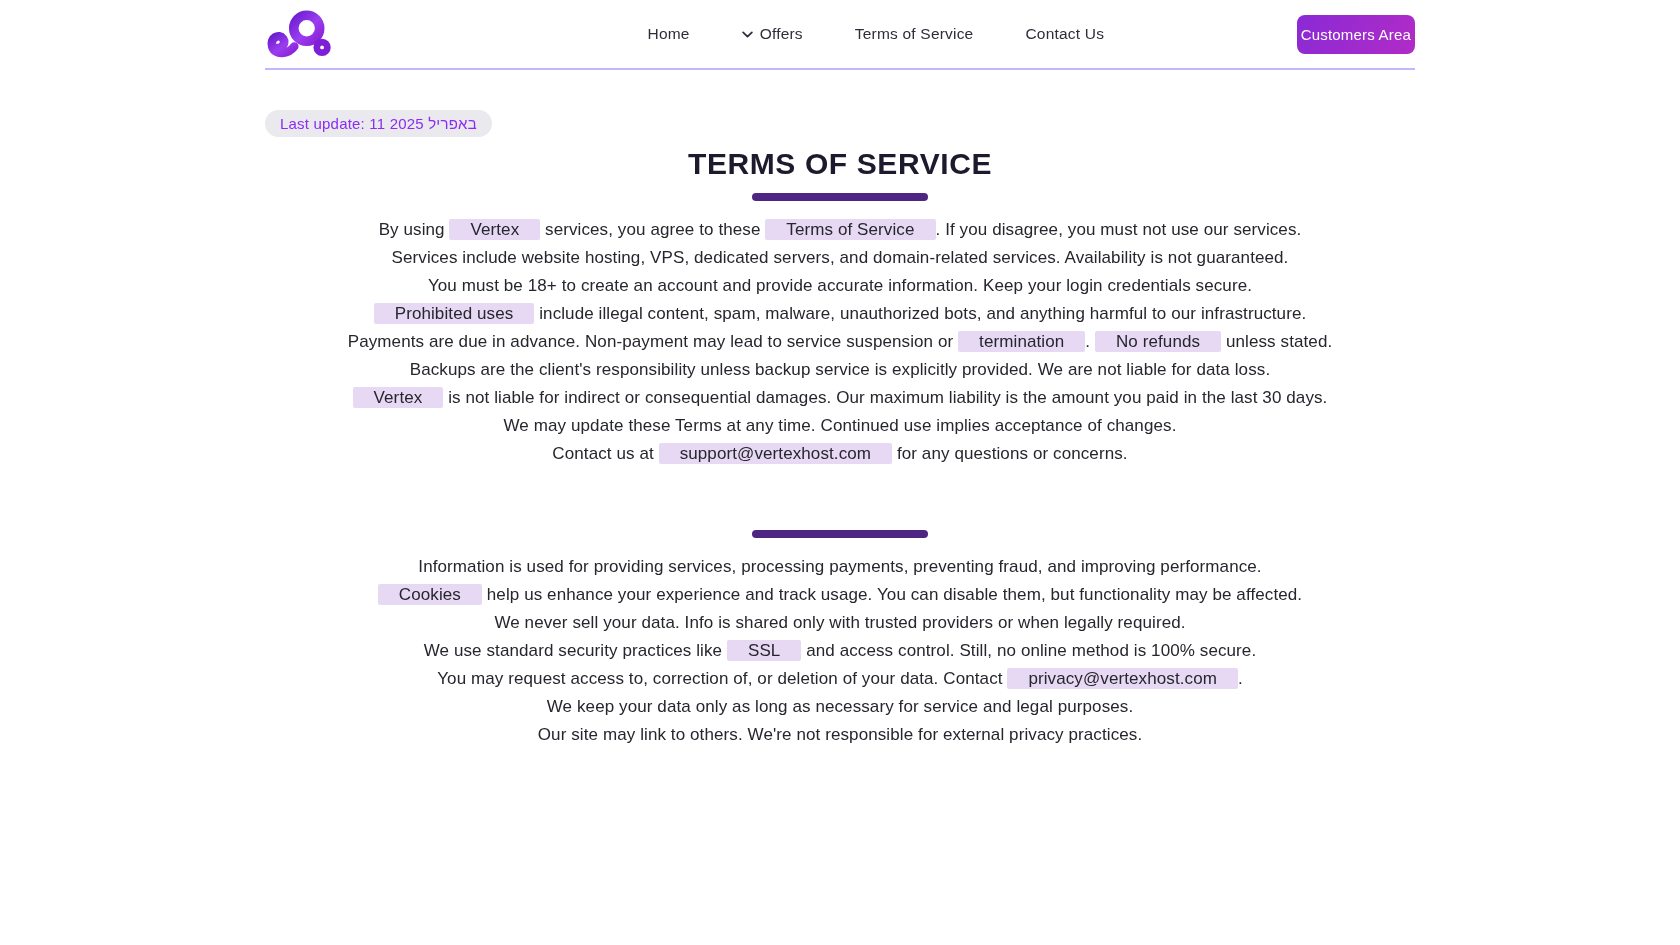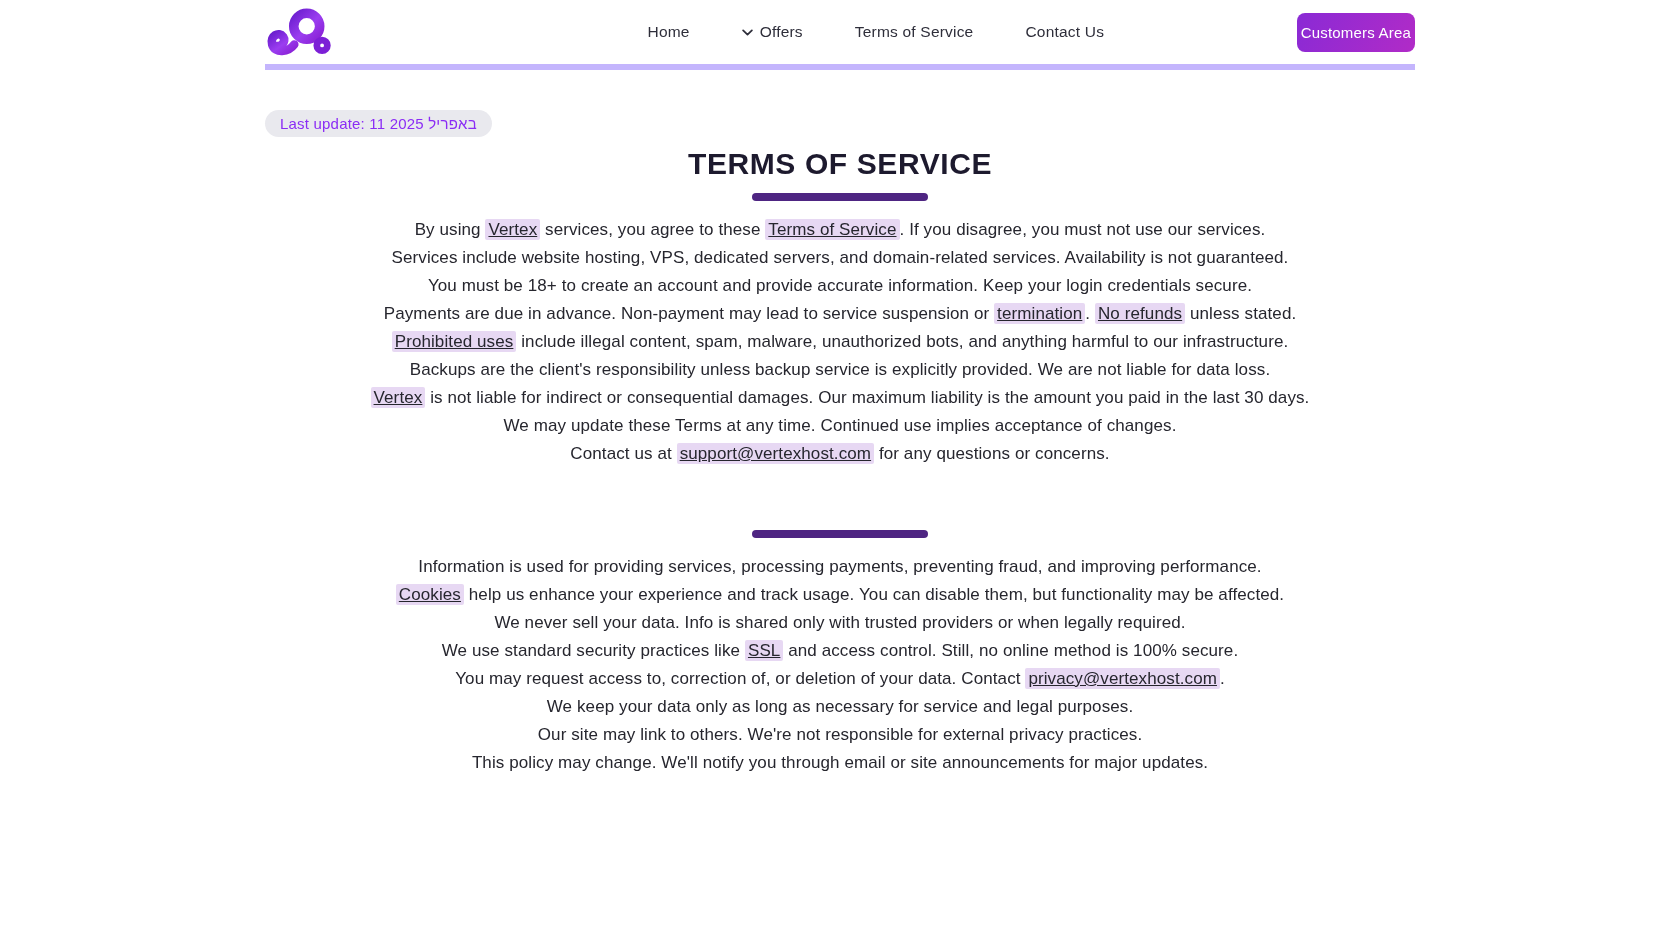--- a/index.html
+++ b/index.html
@@ -18,21 +18,21 @@
     background:#ffffff;
     font-family:"Liberation Sans", sans-serif;
     color:var(--text);
     width:1680px;
     min-height:945px;
   }
   .container{width:1150px;margin:0 auto;}
   
   .header-inner{
     display:flex;align-items:center;justify-content:space-between;
-    height:70px;border-bottom:6px solid #c4b5fd;
+    height:70px;border-bottom:2px solid #c4b5fd;
   }
   .logo{display:flex;align-items:center;cursor:pointer;}
   nav{display:flex;align-items:center;gap:52px;margin-left:120px;}
   .nav-item{
     display:flex;align-items:center;gap:7px;
     font-size:15.5px;font-weight:500;color:#2e2e3a;cursor:pointer;
     letter-spacing:.2px;
   }
   .chevron{width:11px;height:7px;display:inline-block;}
   .cta{
@@ -56,21 +56,21 @@
     letter-spacing:.6px;
   }
   .title-bar{
     width:176px;height:8px;border-radius:4px;
     background:var(--bar);margin:0 auto 15px;
   }
   .line{
     text-align:center;font-size:17px;line-height:28px;color:var(--text);
     letter-spacing:.1px;
   }
-  .hl{background:var(--hl);padding:1px 3px;border-radius:2px;text-decoration:underline;}
+  .hl{background:var(--hl);padding:1px 21px;border-radius:2px;}
 </style>
 </head>
 <body>
 
 <header>
   <div class="container header-inner">
     <div class="logo">
       <svg width="70" height="48" viewBox="0 0 72 50">
         <defs>
           <linearGradient id="lg" x1="0" y1="0" x2="1" y2="1">
@@ -109,32 +109,31 @@
   <div class="badge-row">
     <span class="badge">Last update: 11 באפריל 2025</span>
   </div>
   <div id="sections">
       <section class="section">
         <h1 class="section-title">TERMS OF SERVICE</h1>
         <div class="title-bar"></div>
         <div class="line"><span>By using </span><span class="hl">Vertex</span><span> services, you agree to these </span><span class="hl">Terms of Service</span><span>. If you disagree, you must not use our services.</span></div>
         <div class="line"><span>Services include website hosting, VPS, dedicated servers, and domain-related services. Availability is not guaranteed.</span></div>
         <div class="line"><span>You must be 18+ to create an account and provide accurate information. Keep your login credentials secure.</span></div>
+        <div class="line"><span class="hl">Prohibited uses</span><span> include illegal content, spam, malware, unauthorized bots, and anything harmful to our infrastructure.</span></div>
         <div class="line"><span>Payments are due in advance. Non-payment may lead to service suspension or </span><span class="hl">termination</span><span>. </span><span class="hl">No refunds</span><span> unless stated.</span></div>
-        <div class="line"><span class="hl">Prohibited uses</span><span> include illegal content, spam, malware, unauthorized bots, and anything harmful to our infrastructure.</span></div>
         <div class="line"><span>Backups are the client's responsibility unless backup service is explicitly provided. We are not liable for data loss.</span></div>
         <div class="line"><span class="hl">Vertex</span><span> is not liable for indirect or consequential damages. Our maximum liability is the amount you paid in the last 30 days.</span></div>
         <div class="line"><span>We may update these Terms at any time. Continued use implies acceptance of changes.</span></div>
         <div class="line"><span>Contact us at </span><span class="hl">support@vertexhost.com</span><span> for any questions or concerns.</span></div>
       </section>
       <section class="section">
         <div class="title-bar"></div>
         <div class="line"><span>Information is used for providing services, processing payments, preventing fraud, and improving performance.</span></div>
         <div class="line"><span class="hl">Cookies</span><span> help us enhance your experience and track usage. You can disable them, but functionality may be affected.</span></div>
         <div class="line"><span>We never sell your data. Info is shared only with trusted providers or when legally required.</span></div>
         <div class="line"><span>We use standard security practices like </span><span class="hl">SSL</span><span> and access control. Still, no online method is 100% secure.</span></div>
         <div class="line"><span>You may request access to, correction of, or deletion of your data. Contact </span><span class="hl">privacy@vertexhost.com</span><span>.</span></div>
         <div class="line"><span>We keep your data only as long as necessary for service and legal purposes.</span></div>
         <div class="line"><span>Our site may link to others. We're not responsible for external privacy practices.</span></div>
-        <div class="line"><span>This policy may change. We'll notify you through email or site announcements for major updates.</span></div>
       </section>
     </div>
 </main>
 
 </body></html>

